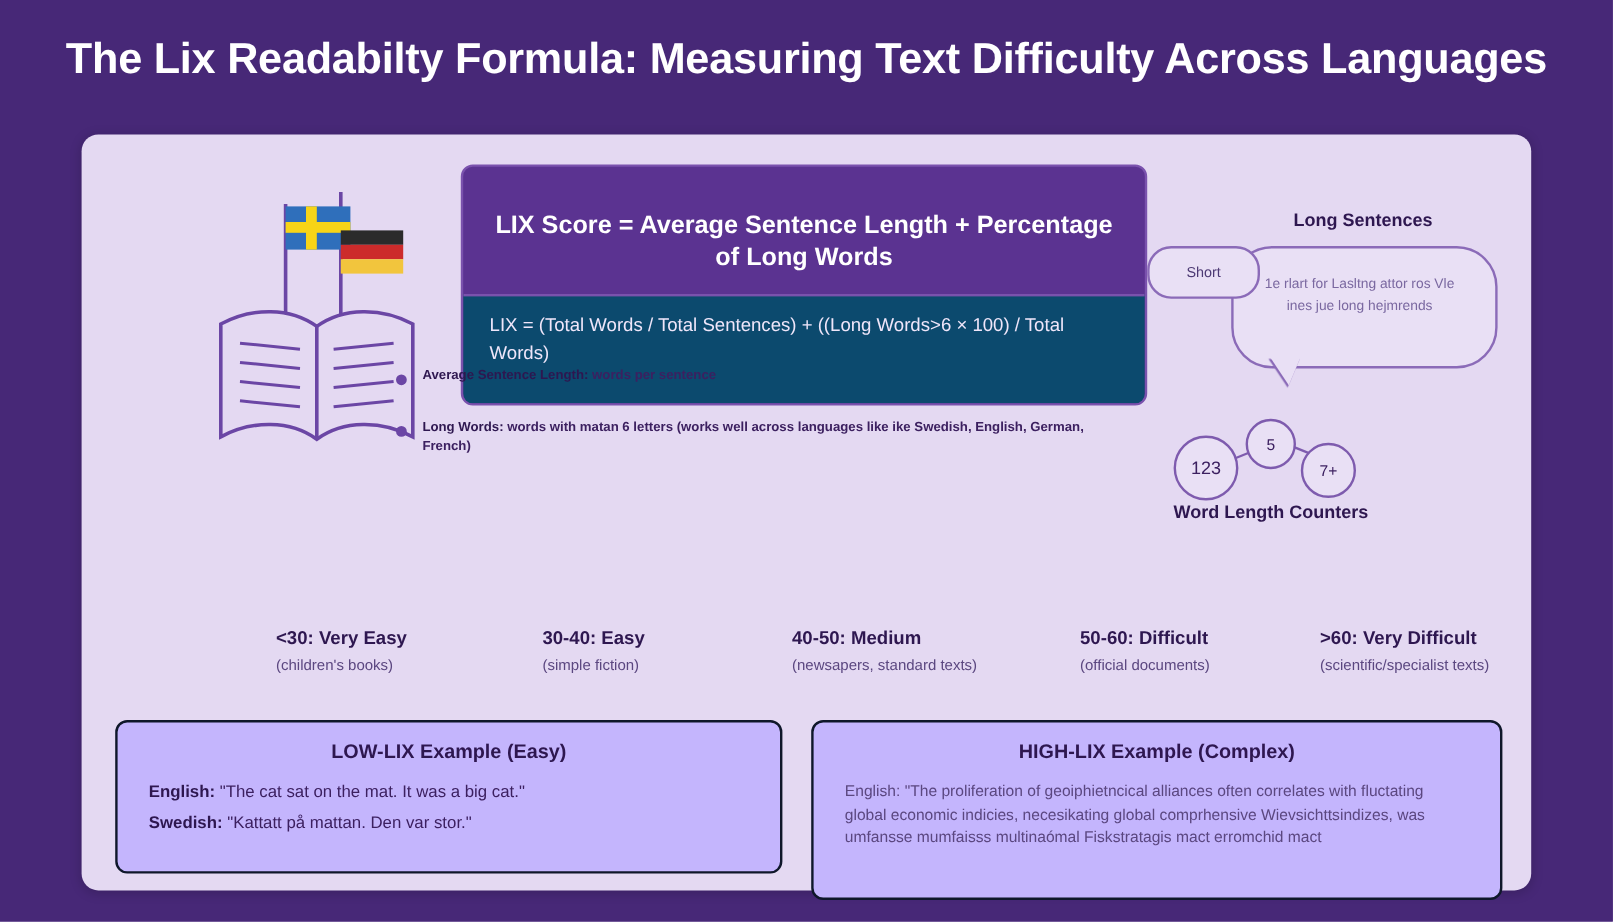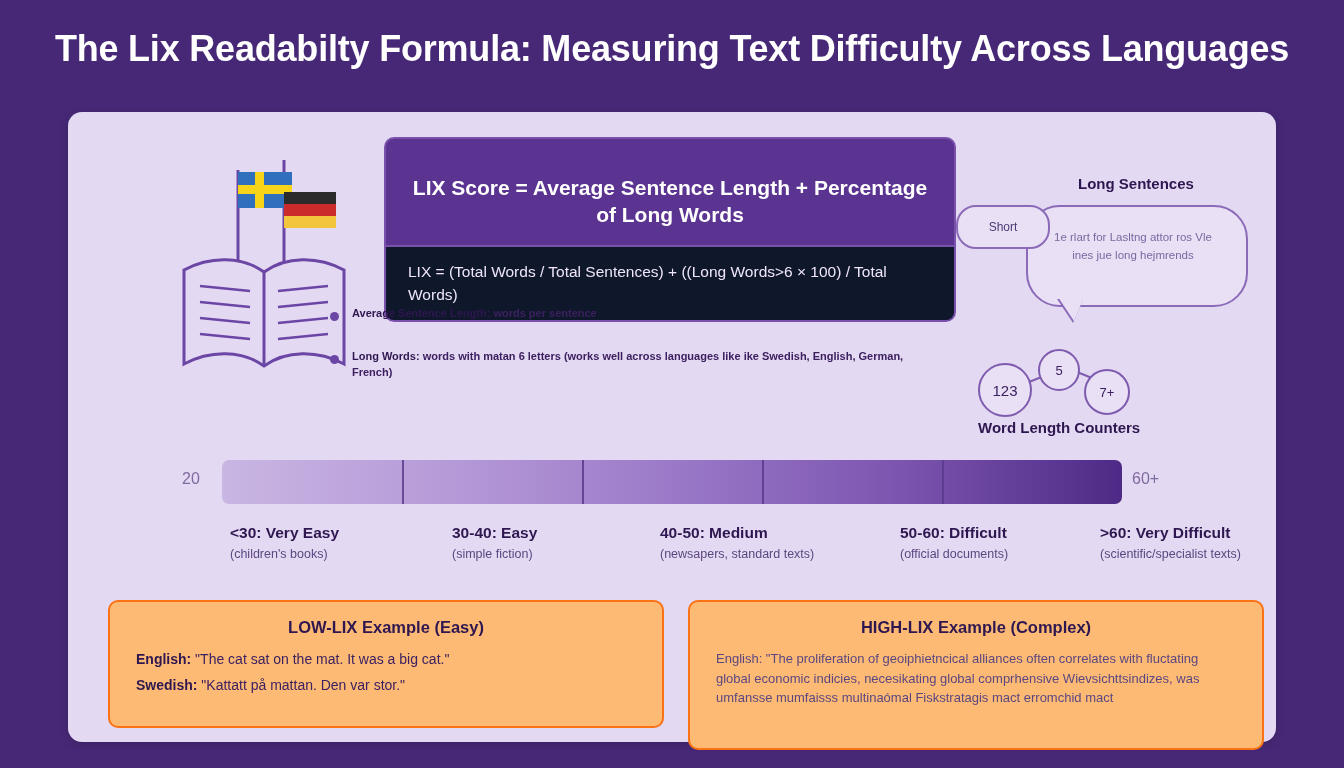--- a/index.html
+++ b/index.html
@@ -55,25 +55,25 @@
   .formula-main {
     color: #ffffff;
     font-size: 21px;
     font-weight: bold;
     text-align: center;
     padding: 17px 22px 16px 22px;
     line-height: 1.28;
     margin-top: 19px;
   }
   .formula-sub {
-    background: #0f172a;
+    background: #0c4a6e;
     border-top: 2px solid #7a52ad;
     color: #efe6fa;
     font-size: 15.5px;
-    padding: 13px 22px 14px 22px;
+    padding: 13px 22px 30px 22px;
     line-height: 1.5;
   }
 
   
   .book-wrap {
     position: absolute;
     left: 108px;
     top: 40px;
     width: 180px;
     height: 260px;
@@ -261,24 +261,23 @@
   .slabel .sub {
     color: #5b4780;
     font-size: 12.5px;
     margin-top: 5px;
     white-space: nowrap;
   }
 
   
   .example {
     position: absolute;
-    border: 2px solid #f97316;
+    border: 2px solid #0f172a;
     border-radius: 10px;
-    background: #fdba74;
-    margin-left: 12px;
+    background: #c4b5fd;
   }
   .example.low {
     left: 28px;
     top: 488px;
     width: 552px;
     height: 124px;
   }
   .example.high {
     left: 608px;
     top: 488px;
@@ -379,30 +378,20 @@
       <div class="counters">
         <div class="counter-line" style="left:46px; top:30px; width:20px; transform:rotate(-22deg);"></div>
         <div class="counter-line" style="left:94px; top:24px; width:20px; transform:rotate(22deg);"></div>
         <div class="counter c1">123</div>
         <div class="counter c2">5</div>
         <div class="counter c3">7+</div>
         <div class="counters-label">Word Length Counters</div>
       </div>
     </div>
 
-    <div class="scale-wrap">
-      <div class="scale-end left">20</div>
-      <div class="scale-bar">
-        <div class="scale-tick" style="left:180px;"></div>
-        <div class="scale-tick" style="left:360px;"></div>
-        <div class="scale-tick" style="left:540px;"></div>
-        <div class="scale-tick" style="left:720px;"></div>
-      </div>
-      <div class="scale-end right">60+</div>
-    </div>
 
     <div class="scale-labels">
       <div class="slabel" style="left:78px;">
         <div class="main">&lt;30: Very Easy</div>
         <div class="sub">(children's books)</div>
       </div>
       <div class="slabel" style="left:300px;">
         <div class="main">30-40: Easy</div>
         <div class="sub">(simple fiction)</div>
       </div>

